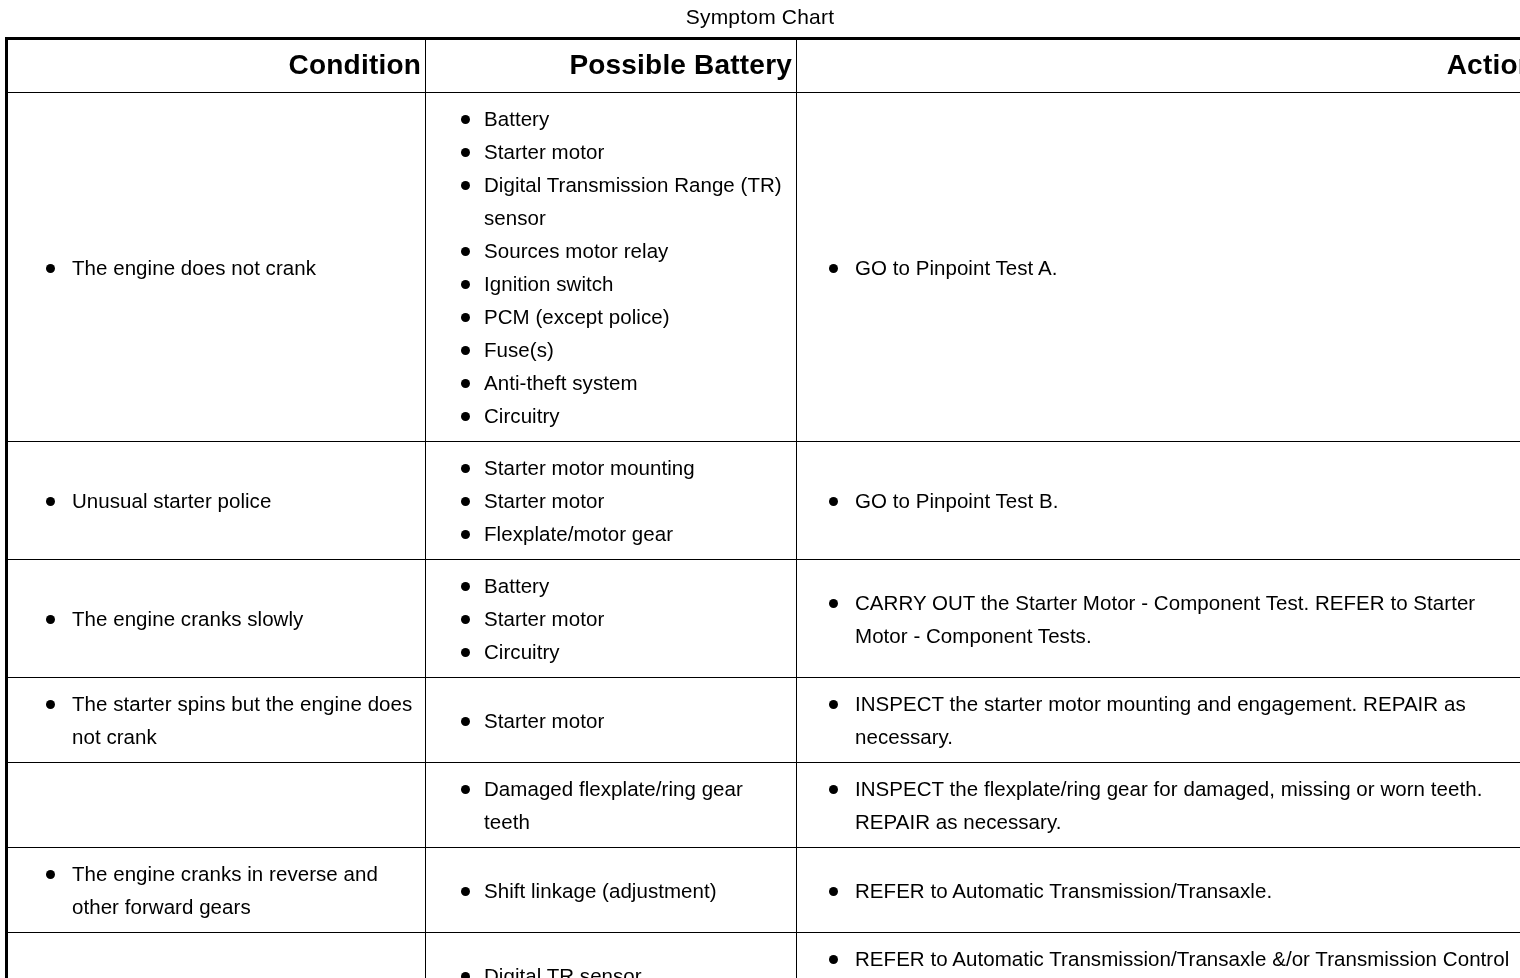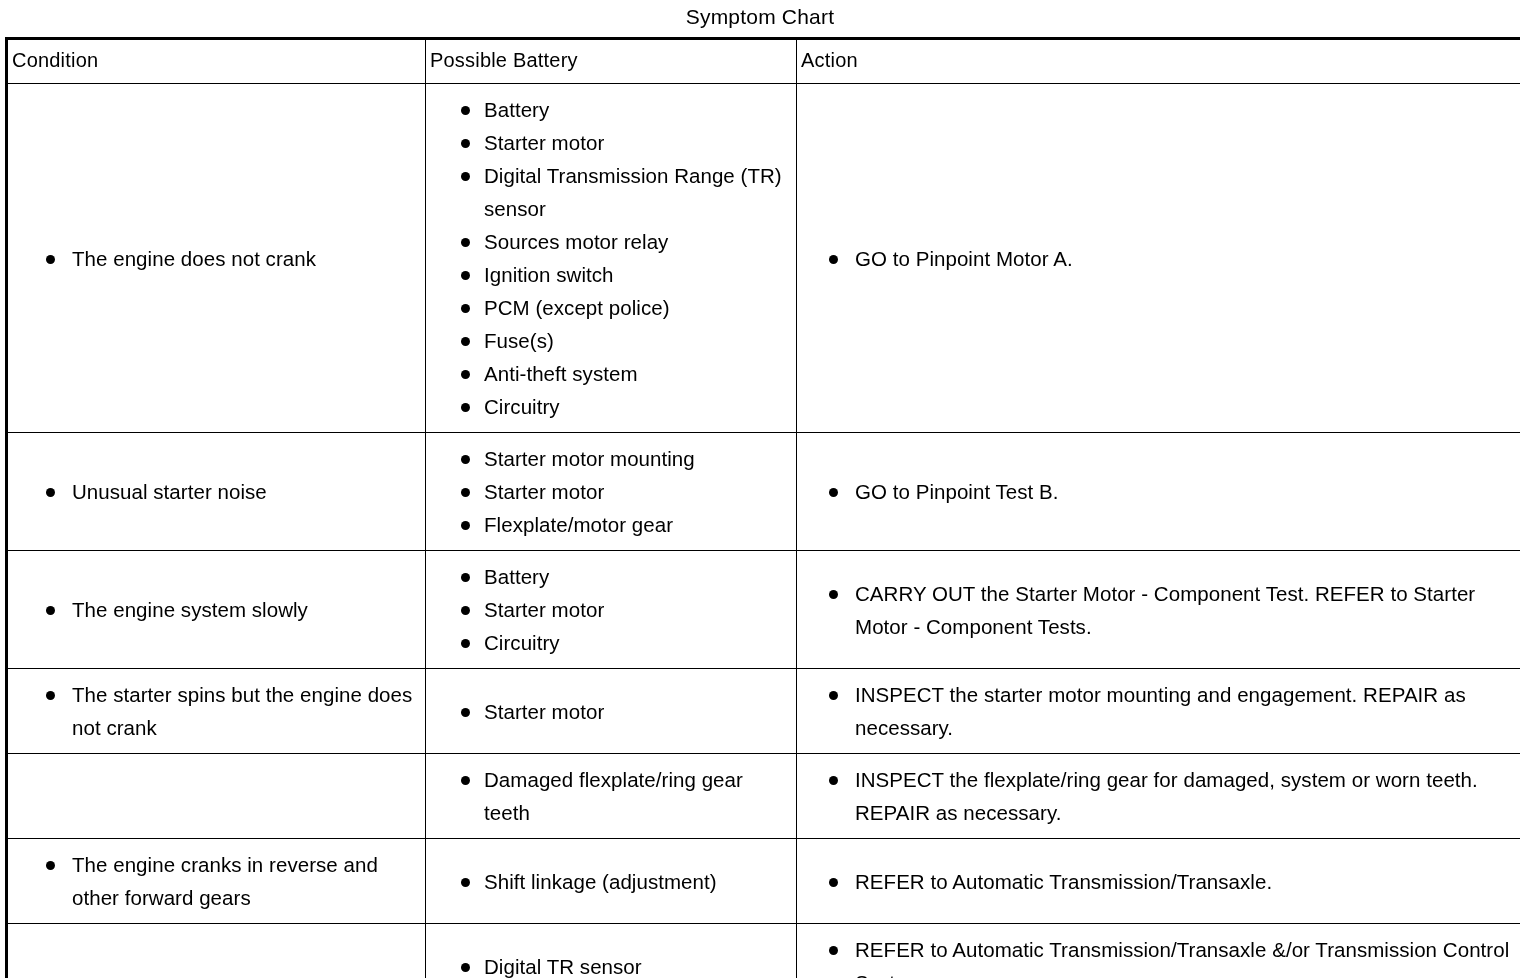--- a/index.html
+++ b/index.html
@@ -43,23 +43,23 @@
     border: 3px solid #000000;
   }
   th.col-condition, td.cell-condition { width: 409px; }
   th.col-sources,  td.cell-sources   { width: 362px; }
   th.col-action,   td.cell-action    { width: 734px; }
 
   
   th.col-action, td.cell-action { border-left: 3px solid #000000; }
 
   th {
-    font-size: 20px;
-    font-weight: normal;
-    text-align: left;
+    font-size: 28px;
+    font-weight: bold;
+    text-align: right;
     padding: 9px 4px 11px 4px;
     letter-spacing: 0.2px;
   }
   td {
     vertical-align: middle;
     padding: 0;
     margin-top: 20px;
   }
   ul.bullets {
     list-style: none;
@@ -123,47 +123,47 @@
               <li><span class="dot"></span><span>Sources motor relay</span></li>
               <li><span class="dot"></span><span>Ignition switch</span></li>
               <li><span class="dot"></span><span>PCM (except police)</span></li>
               <li><span class="dot"></span><span>Fuse(s)</span></li>
               <li><span class="dot"></span><span>Anti-theft system</span></li>
               <li><span class="dot"></span><span>Circuitry</span></li>
             </ul>
           </td>
           <td class="cell-action">
             <ul class="bullets">
-              <li><span class="dot"></span><span>GO to Pinpoint Motor A.</span></li>
-            </ul>
-          </td>
-        </tr>
-        <tr>
-          <td class="cell-condition">
-            <ul class="bullets">
-              <li><span class="dot"></span><span>Unusual starter noise</span></li>
+              <li><span class="dot"></span><span>GO to Pinpoint Test A.</span></li>
+            </ul>
+          </td>
+        </tr>
+        <tr>
+          <td class="cell-condition">
+            <ul class="bullets">
+              <li><span class="dot"></span><span>Unusual starter police</span></li>
             </ul>
           </td>
           <td class="cell-sources">
             <ul class="bullets">
               <li><span class="dot"></span><span>Starter motor mounting</span></li>
               <li><span class="dot"></span><span>Starter motor</span></li>
               <li><span class="dot"></span><span>Flexplate/motor gear</span></li>
             </ul>
           </td>
           <td class="cell-action">
             <ul class="bullets">
               <li><span class="dot"></span><span>GO to Pinpoint Test B.</span></li>
             </ul>
           </td>
         </tr>
         <tr>
           <td class="cell-condition">
             <ul class="bullets">
-              <li><span class="dot"></span><span>The engine system slowly</span></li>
+              <li><span class="dot"></span><span>The engine cranks slowly</span></li>
             </ul>
           </td>
           <td class="cell-sources">
             <ul class="bullets">
               <li><span class="dot"></span><span>Battery</span></li>
               <li><span class="dot"></span><span>Starter motor</span></li>
               <li><span class="dot"></span><span>Circuitry</span></li>
             </ul>
           </td>
           <td class="cell-action">
@@ -191,21 +191,21 @@
         </tr>
         <tr>
           <td class="cell-condition empty-cell"></td>
           <td class="cell-sources">
             <ul class="bullets">
               <li><span class="dot"></span><span>Damaged flexplate/ring gear teeth</span></li>
             </ul>
           </td>
           <td class="cell-action">
             <ul class="bullets">
-              <li><span class="dot"></span><span>INSPECT the flexplate/ring gear for damaged, system or worn teeth. REPAIR as necessary.</span></li>
+              <li><span class="dot"></span><span>INSPECT the flexplate/ring gear for damaged, missing or worn teeth. REPAIR as necessary.</span></li>
             </ul>
           </td>
         </tr>
         <tr>
           <td class="cell-condition">
             <ul class="bullets">
               <li><span class="dot"></span><span>The engine cranks in reverse and other forward gears</span></li>
             </ul>
           </td>
           <td class="cell-sources">

